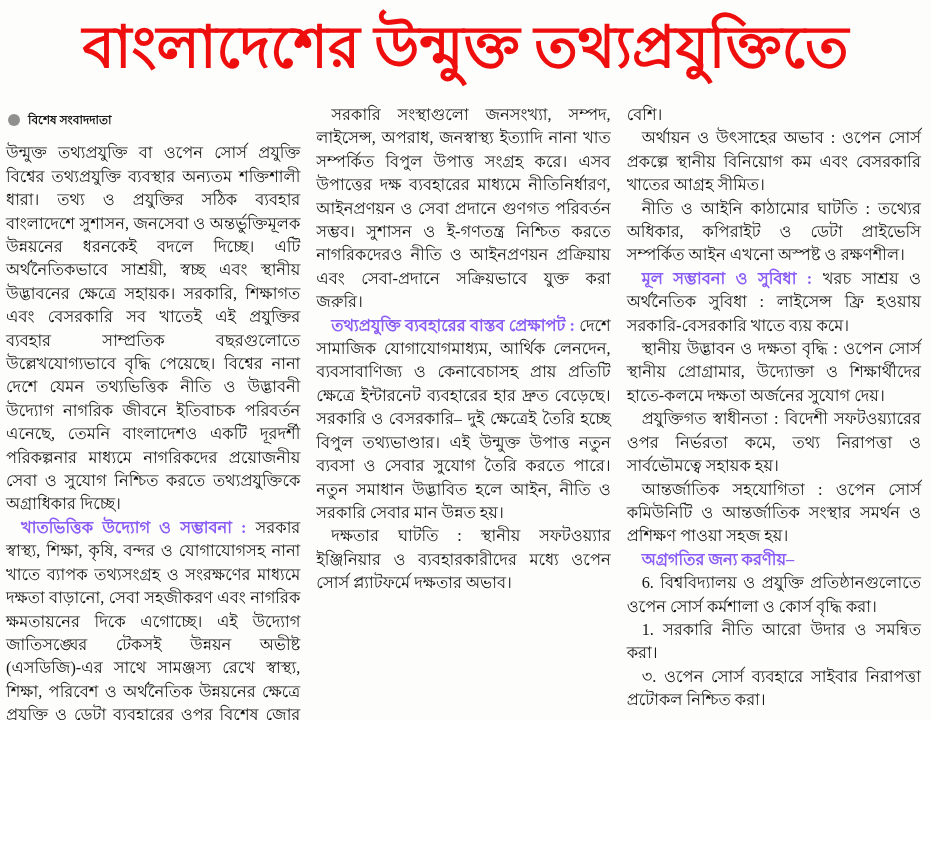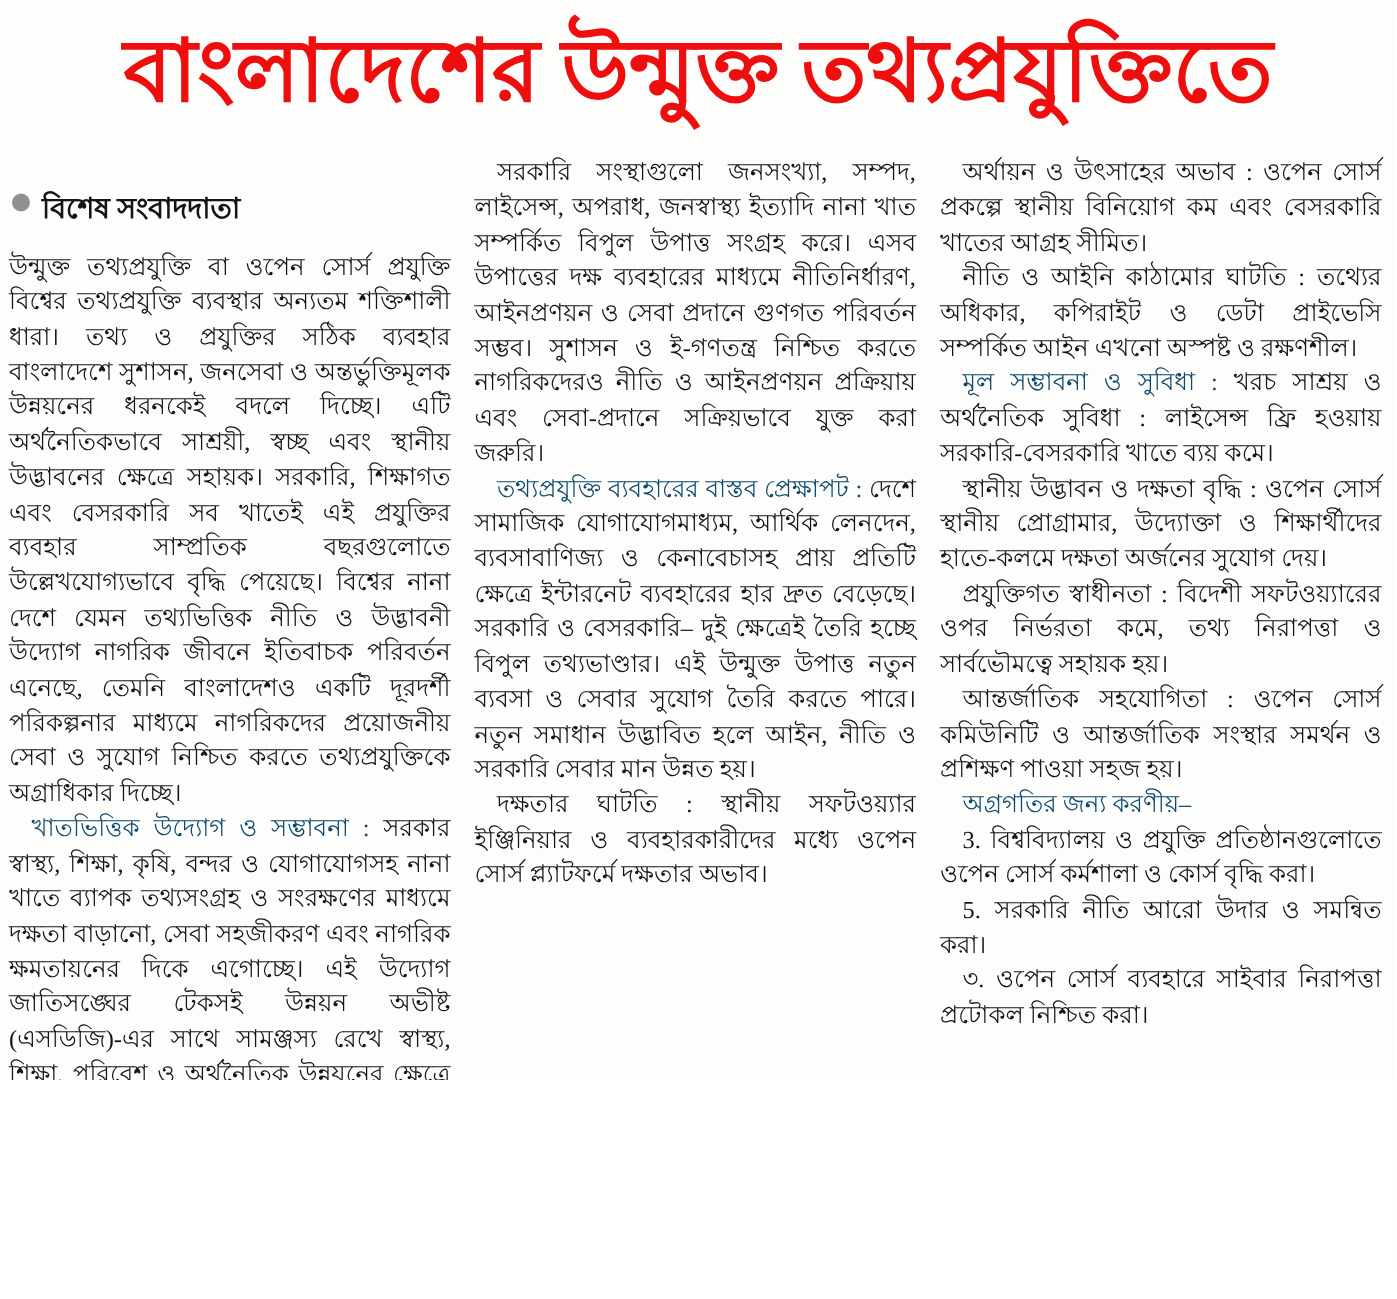--- a/index.html
+++ b/index.html
@@ -36,44 +36,45 @@
   }
   .col {
     flex: 1 1 0;
     min-width: 0;
     font-size: 16.3px;
     line-height: 23.4px;
     text-align: justify;
   }
   .byline {
     display: flex;
+    align-items: center;
     gap: 8px;
-    margin: 26px 0 14px 2px;
+    margin: 10px 0 14px 2px;
     font-weight: bold;
-    font-size: 19px;
+    font-size: 12px;
     line-height: 1.2;
   }
   .byline-dot {
     display: inline-block;
     width: 12px;
     height: 12px;
     border-radius: 50%;
     background: #909090;
     flex: 0 0 auto;
   }
   .para {
     margin: 0;
     text-indent: 15px;
   }
   .para.noindent {
     text-indent: 0;
   }
   .para b {
-    font-weight: normal;
-    color: #0c4a6e;
+    font-weight: bold;
+    color: #8b5cf6;
   }
 </style>
 </head>
 <body>
 
 <div class="page">
 
   <h1 class="headline" style="color: rgb(238, 14, 14);">
     <span>বাংলাদেশের উন্মুক্ত তথ্যপ্রযুক্তিতে</span><br>
   </h1>
@@ -87,26 +88,27 @@
     <p class="para noindent">উন্মুক্ত তথ্যপ্রযুক্তি বা ওপেন সোর্স প্রযুক্তি বিশ্বের তথ্যপ্রযুক্তি ব্যবস্থার অন্যতম শক্তিশালী ধারা। তথ্য ও প্রযুক্তির সঠিক ব্যবহার বাংলাদেশে সুশাসন, জনসেবা ও অন্তর্ভুক্তিমূলক উন্নয়নের ধরনকেই বদলে দিচ্ছে। এটি অর্থনৈতিকভাবে সাশ্রয়ী, স্বচ্ছ এবং স্থানীয় উদ্ভাবনের ক্ষেত্রে সহায়ক। সরকারি, শিক্ষাগত এবং বেসরকারি সব খাতেই এই প্রযুক্তির ব্যবহার সাম্প্রতিক বছরগুলোতে উল্লেখযোগ্যভাবে বৃদ্ধি পেয়েছে। বিশ্বের নানা দেশে যেমন তথ্যভিত্তিক নীতি ও উদ্ভাবনী উদ্যোগ নাগরিক জীবনে ইতিবাচক পরিবর্তন এনেছে, তেমনি বাংলাদেশও একটি দূরদর্শী পরিকল্পনার মাধ্যমে নাগরিকদের প্রয়োজনীয় সেবা ও সুযোগ নিশ্চিত করতে তথ্যপ্রযুক্তিকে অগ্রাধিকার দিচ্ছে।</p>
         <p class="para"><b>খাতভিত্তিক উদ্যোগ ও সম্ভাবনা : </b>সরকার স্বাস্থ্য, শিক্ষা, কৃষি, বন্দর ও যোগাযোগসহ নানা খাতে ব্যাপক তথ্যসংগ্রহ ও সংরক্ষণের মাধ্যমে দক্ষতা বাড়ানো, সেবা সহজীকরণ এবং নাগরিক ক্ষমতায়নের দিকে এগোচ্ছে। এই উদ্যোগ জাতিসঙ্ঘের টেকসই উন্নয়ন অভীষ্ট (এসডিজি)-এর সাথে সামঞ্জস্য রেখে স্বাস্থ্য, শিক্ষা, পরিবেশ ও অর্থনৈতিক উন্নয়নের ক্ষেত্রে প্রযুক্তি ও ডেটা ব্যবহারের ওপর বিশেষ জোর দিচ্ছে।</p>
         <p class="para"><b>উন্মুক্ত সরকারি তথ্যভাণ্ডার ও ওপেন ডেটা : </b>‘ওপেন গভর্নমেন্ট ডেটা’ কর্মসূচি নাগরিকদের তথ্যপ্রাপ্তির অধিকার নিশ্চিত করার পাশাপাশি জাতীয় অগ্রগতি ও সমৃদ্ধির জন্য একটি দূরদর্শী রূপরেখা তৈরি করছে। শক্তিশালী আইসিটি অবকাঠামোর মাধ্যমে সবার জন্য সমান সুযোগ, সেবা ও স্বচ্ছতা নিশ্চিতের চেষ্টা চলছে।</p>
       </div>
     <div class="col" id="col-1">
         <p class="para">সরকারি সংস্থাগুলো জনসংখ্যা, সম্পদ, লাইসেন্স, অপরাধ, জনস্বাস্থ্য ইত্যাদি নানা খাত সম্পর্কিত বিপুল উপাত্ত সংগ্রহ করে। এসব উপাত্তের দক্ষ ব্যবহারের মাধ্যমে নীতিনির্ধারণ, আইনপ্রণয়ন ও সেবা প্রদানে গুণগত পরিবর্তন সম্ভব। সুশাসন ও ই-গণতন্ত্র নিশ্চিত করতে নাগরিকদেরও নীতি ও আইনপ্রণয়ন প্রক্রিয়ায় এবং সেবা-প্রদানে সক্রিয়ভাবে যুক্ত করা জরুরি।</p>
         <p class="para"><b>তথ্যপ্রযুক্তি ব্যবহারের বাস্তব প্রেক্ষাপট : </b>দেশে সামাজিক যোগাযোগমাধ্যম, আর্থিক লেনদেন, ব্যবসাবাণিজ্য ও কেনাবেচাসহ প্রায় প্রতিটি ক্ষেত্রে ইন্টারনেট ব্যবহারের হার দ্রুত বেড়েছে। সরকারি ও বেসরকারি– দুই ক্ষেত্রেই তৈরি হচ্ছে বিপুল তথ্যভাণ্ডার। এই উন্মুক্ত উপাত্ত নতুন ব্যবসা ও সেবার সুযোগ তৈরি করতে পারে। নতুন সমাধান উদ্ভাবিত হলে আইন, নীতি ও সরকারি সেবার মান উন্নত হয়।</p>
         <p class="para">দক্ষতার ঘাটতি : স্থানীয় সফটওয়্যার ইঞ্জিনিয়ার ও ব্যবহারকারীদের মধ্যে ওপেন সোর্স প্ল্যাটফর্মে দক্ষতার অভাব।</p>
       </div>
     <div class="col" id="col-2">
+        <p class="para noindent">বেশি।</p>
         <p class="para">অর্থায়ন ও উৎসাহের অভাব : ওপেন সোর্স প্রকল্পে স্থানীয় বিনিয়োগ কম এবং বেসরকারি খাতের আগ্রহ সীমিত।</p>
         <p class="para">নীতি ও আইনি কাঠামোর ঘাটতি : তথ্যের অধিকার, কপিরাইট ও ডেটা প্রাইভেসি সম্পর্কিত আইন এখনো অস্পষ্ট ও রক্ষণশীল।</p>
         <p class="para"><b>মূল সম্ভাবনা ও সুবিধা : </b>খরচ সাশ্রয় ও অর্থনৈতিক সুবিধা : লাইসেন্স ফ্রি হওয়ায় সরকারি-বেসরকারি খাতে ব্যয় কমে।</p>
         <p class="para">স্থানীয় উদ্ভাবন ও দক্ষতা বৃদ্ধি : ওপেন সোর্স স্থানীয় প্রোগ্রামার, উদ্যোক্তা ও শিক্ষার্থীদের হাতে-কলমে দক্ষতা অর্জনের সুযোগ দেয়।</p>
         <p class="para">প্রযুক্তিগত স্বাধীনতা : বিদেশী সফটওয়্যারের ওপর নির্ভরতা কমে, তথ্য নিরাপত্তা ও সার্বভৌমত্বে সহায়ক হয়।</p>
         <p class="para">আন্তর্জাতিক সহযোগিতা : ওপেন সোর্স কমিউনিটি ও আন্তর্জাতিক সংস্থার সমর্থন ও প্রশিক্ষণ পাওয়া সহজ হয়।</p>
         <p class="para"><b>অগ্রগতির জন্য করণীয়–</b></p>
-        <p class="para">3. বিশ্ববিদ্যালয় ও প্রযুক্তি প্রতিষ্ঠানগুলোতে ওপেন সোর্স কর্মশালা ও কোর্স বৃদ্ধি করা।</p>
-        <p class="para">5. সরকারি নীতি আরো উদার ও সমন্বিত করা।</p>
+        <p class="para">6. বিশ্ববিদ্যালয় ও প্রযুক্তি প্রতিষ্ঠানগুলোতে ওপেন সোর্স কর্মশালা ও কোর্স বৃদ্ধি করা।</p>
+        <p class="para">1. সরকারি নীতি আরো উদার ও সমন্বিত করা।</p>
         <p class="para">৩. ওপেন সোর্স ব্যবহারে সাইবার নিরাপত্তা প্রটোকল নিশ্চিত করা।</p>
       </div>
   </div>
 
 </div>
 
 </body></html>

